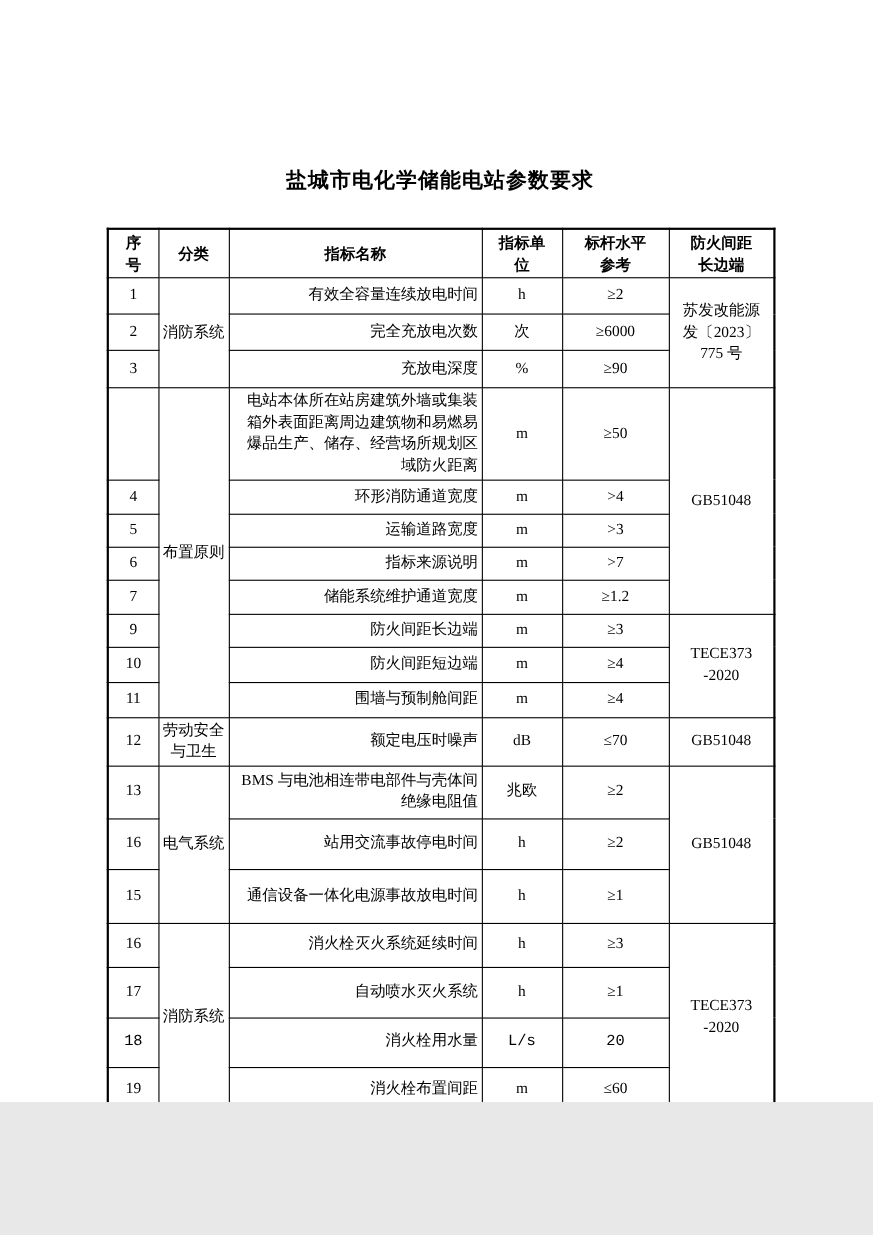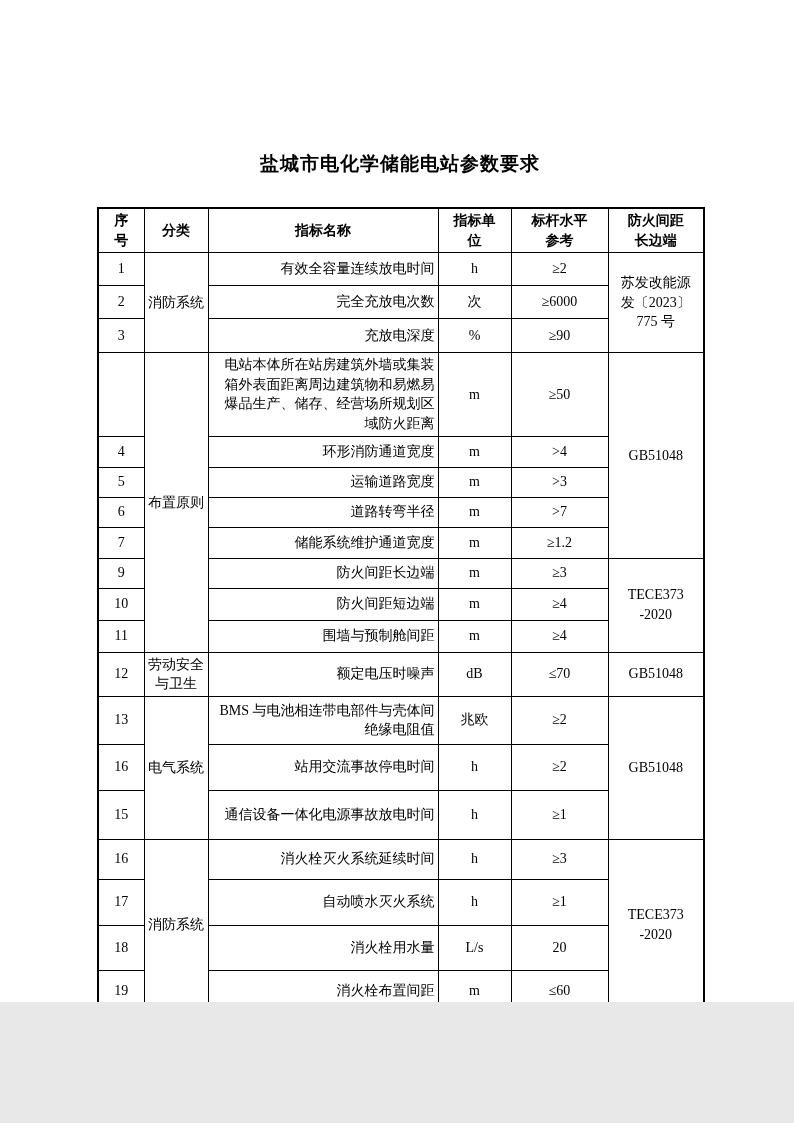--- a/index.html
+++ b/index.html
@@ -123,21 +123,21 @@
           <td class="c">&gt;4</td>
         </tr>
         <tr style="height: 30px;">
           <td class="c">5</td>
           <td class="l">运输道路宽度</td>
           <td class="c">m</td>
           <td class="c">&gt;3</td>
         </tr>
         <tr style="height: 30px;">
           <td class="c">6</td>
-          <td class="l">道路转弯半径</td>
+          <td class="l">指标来源说明</td>
           <td class="c">m</td>
           <td class="c">&gt;7</td>
         </tr>
         <tr style="height: 31px;">
           <td class="c">7</td>
           <td class="l">储能系统维护通道宽度</td>
           <td class="c">m</td>
           <td class="c">≥1.2</td>
         </tr>
         <tr style="height: 30px;">
@@ -196,21 +196,21 @@
           <td class="c">≥3</td>
           <td rowspan="4" class="c">TECE373
 -2020</td>
         </tr>
         <tr style="height: 46px;">
           <td class="c">17</td>
           <td class="l">自动喷水灭火系统</td>
           <td class="c">h</td>
           <td class="c">≥1</td>
         </tr>
-        <tr style="height: 45px;">
+        <tr style="height: 45px; font-family: Liberation Mono, monospace;">
           <td class="c">18</td>
           <td class="l">消火栓用水量</td>
           <td class="c">L/s</td>
           <td class="c">20</td>
         </tr>
         <tr style="height: 41px;">
           <td class="c">19</td>
           <td class="l">消火栓布置间距</td>
           <td class="c">m</td>
           <td class="c">≤60</td>

